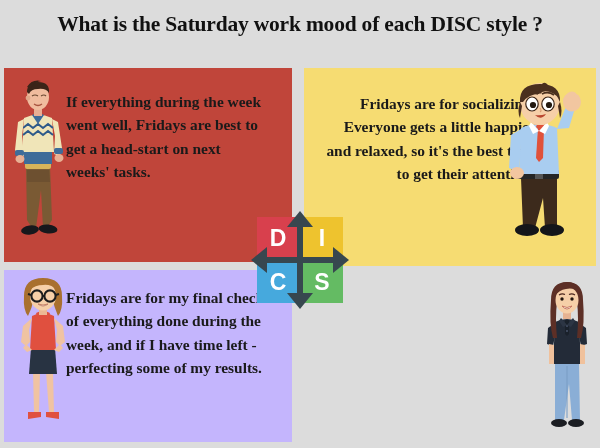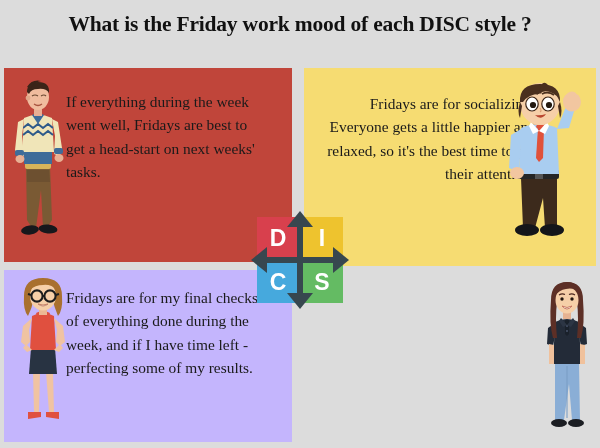--- a/index.html
+++ b/index.html
@@ -32,20 +32,21 @@
     color: #111111;
     letter-spacing: -0.2px;
     white-space: nowrap;
   }
 
   
   .panel {
     position: absolute;
     box-sizing: border-box;
     overflow: hidden;
+    font-weight: bold;
   }
   .panel-d { left: 4px;   top: 68px;  width: 288px; height: 194px; background: #c0453a; }
   .panel-i { left: 304px; top: 68px;  width: 292px; height: 198px; background: #f6dc72; }
   .panel-c { left: 4px;   top: 270px; width: 288px; height: 172px; background: #c4b5fd; }
   .panel-s { left: 304px; top: 274px; width: 292px; height: 170px; background: #84cf68; }
 
   .panel-text {
     position: absolute;
     font-family: "Liberation Serif", serif;
     font-size: 15.4px;
@@ -98,21 +99,21 @@
   .fig-d { left: 10px;  top: 78px;  z-index: 20; }
   .fig-i { left: 495px; top: 82px;  z-index: 20; }
   .fig-c { left: 12px;  top: 276px; z-index: 20; }
   .fig-s { left: 538px; top: 280px; z-index: 20; }
 </style>
 </head>
 <body>
 
 <div id="infographic">
 
-  <div class="title">What is the Friday work mood of each DISC style ?</div>
+  <div class="title">What is the Saturday work mood of each DISC style ?</div>
 
   <div class="panel panel-d">
     <div class="panel-text text-d">If everything during the week went well, Fridays are best to get a head-start on next weeks' tasks.</div>
   </div>
 
   <div class="panel panel-i">
     <div class="panel-text text-i">Fridays are for socializing! Everyone gets a little happier and relaxed, so it's the best time to get their attention!</div>
   </div>
 
   <div class="panel panel-c">

